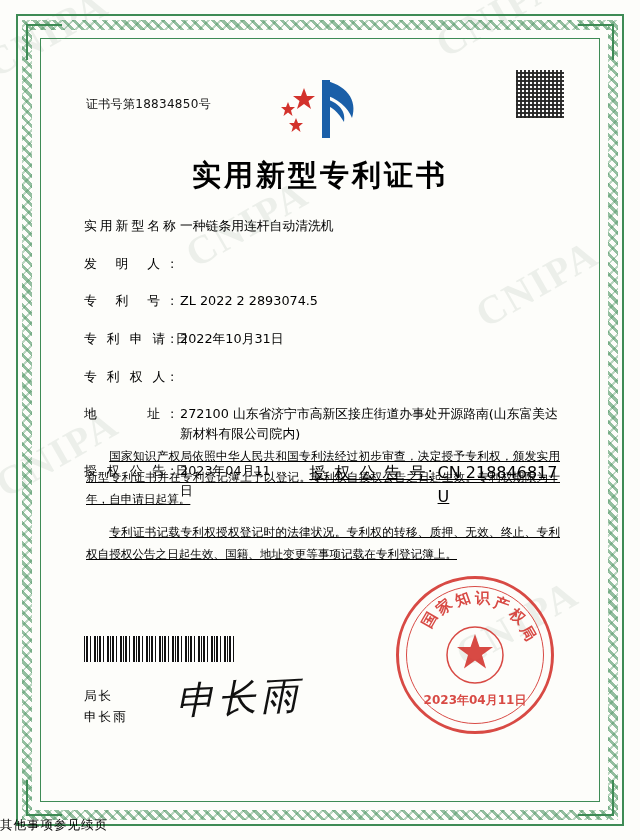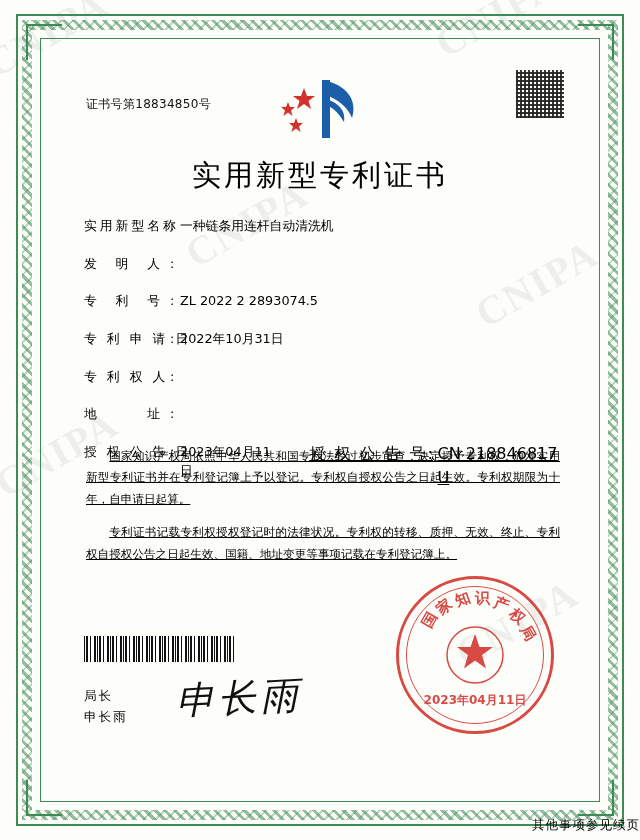--- a/index.html
+++ b/index.html
@@ -107,21 +107,21 @@
     left: 50%; top: 18px;
     transform: translateX(-50%);
     width: 120px; height: 70px;
   }
 
   .title {
     position: absolute;
     top: 100px; left: 0; right: 0;
     text-align: center;
     font-family: "DejaVu Sans", "Liberation Sans", sans-serif;
-    font-weight: normal;
+    font-weight: bold;
     font-size: 29px;
     letter-spacing: 3px;
     color: #000;
   }
 
   .fields {
     position: absolute;
     top: 160px; left: 26px; right: 20px;
   }
   .field-row {
@@ -249,21 +249,21 @@
     position: absolute;
     left: 0; right: 0; bottom: 10px;
     text-align: center;
     font-size: 11.5px;
     color: #000;
   }
 
   .footer-note {
     position: absolute;
     left: 0; right: 0; bottom: 6px;
-    text-align: right;
+    text-align: left;
     font-size: 12.5px;
     color: #000;
     letter-spacing: 1px;
   }
 </style>
 </head>
 <body>
 
 <div class="page">
 
@@ -325,20 +325,21 @@
       </div>
 
       <div class="field-row">
         <div class="field-label">专 利 权 人</div>
         <div class="field-colon">:</div>
       </div>
 
       <div class="field-row">
         <div class="field-label">地　　　址</div>
         <div class="field-colon">:</div>
+        <div class="field-value indent-wrap">272100 山东省济宁市高新区接庄街道办事处开源路南(山东富美达新材料有限公司院内)</div>
       </div>
 
       <div class="field-row">
         <div class="field-label">授 权 公 告 日</div>
         <div class="field-colon">:</div>
         <div class="field-value">2023年04月11日</div>
         <div class="inline-extra">
           <div class="field-label">授 权 公 告 号</div>
           <div class="field-colon">:</div>
           <div class="field-value">CN 218846817 U</div>

